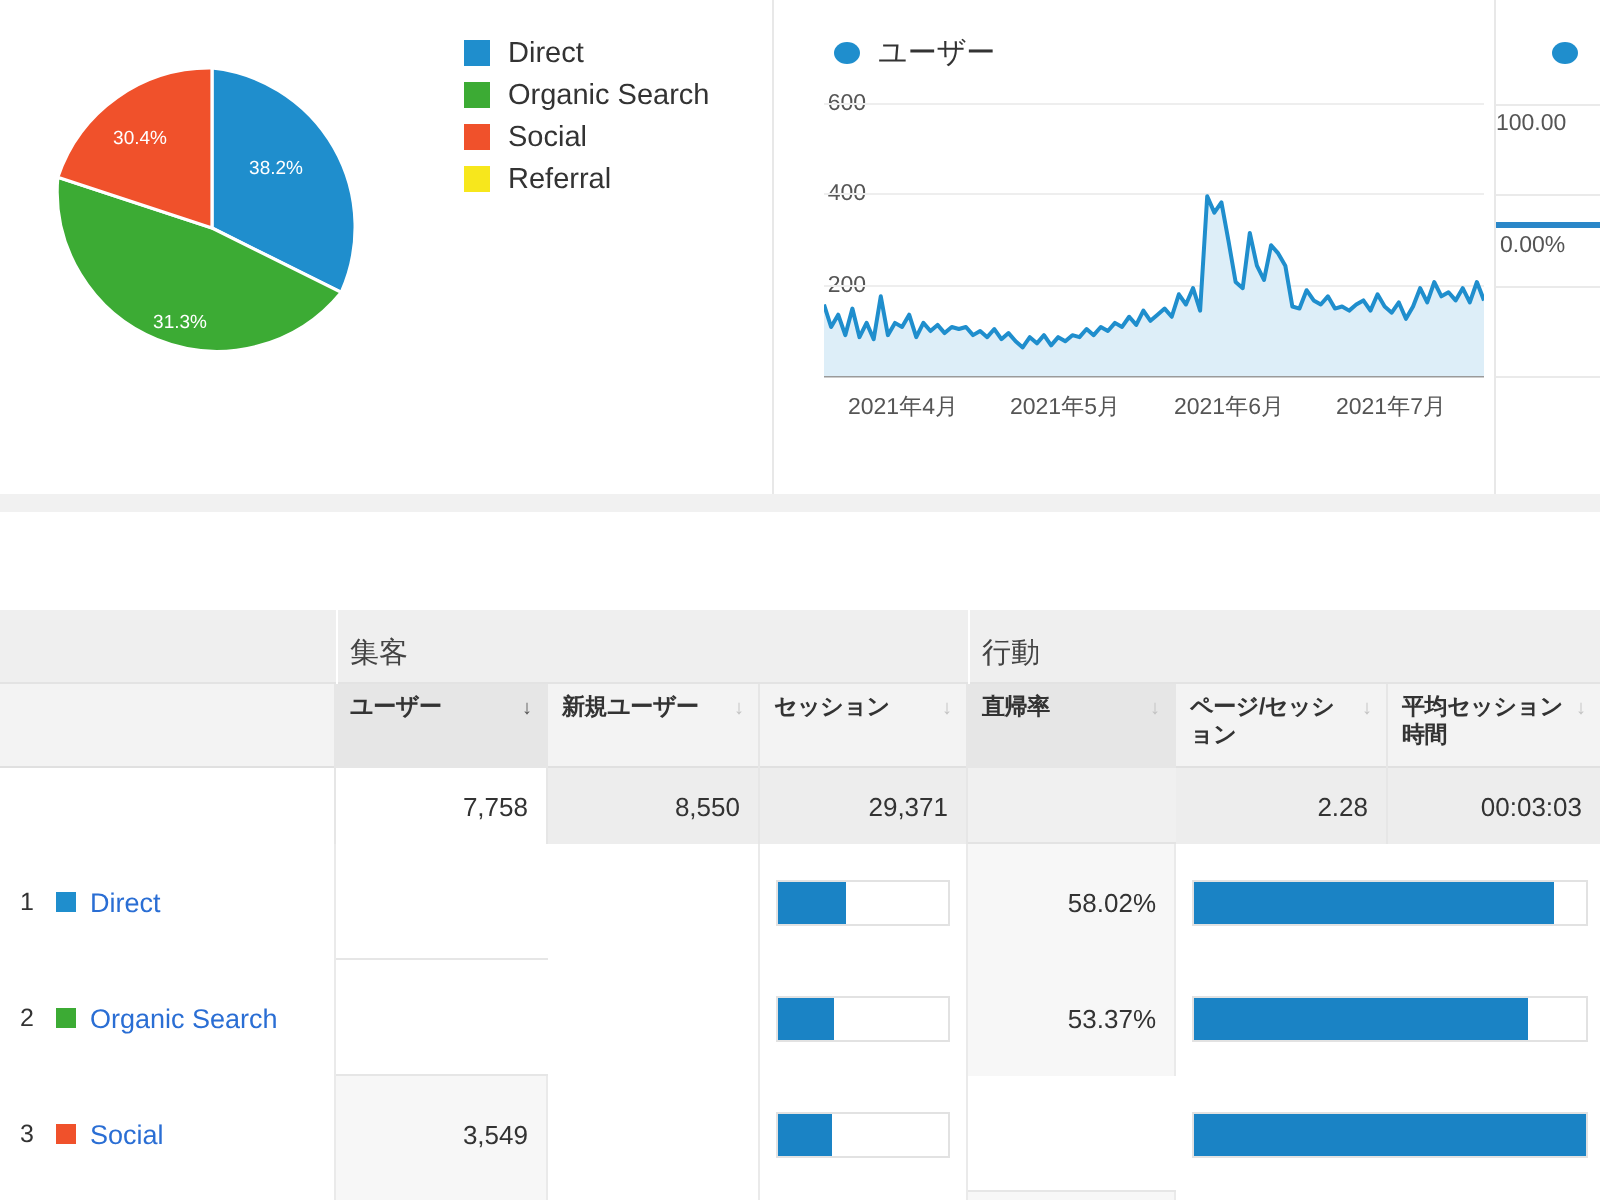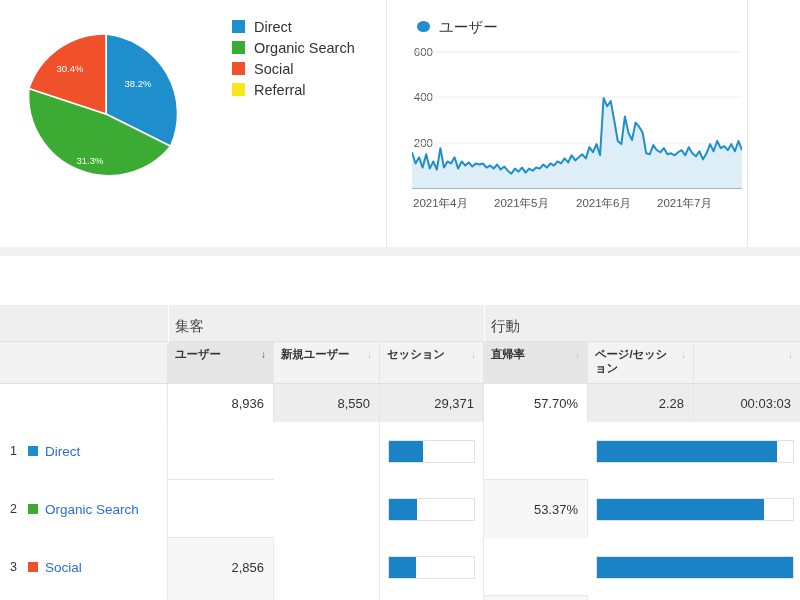--- a/index.html
+++ b/index.html
@@ -31,21 +31,21 @@
   .pie-svg  { display:block; }
   .pie-pct { font-size:9.5px; fill:#ffffff; font-family:"Liberation Sans",sans-serif; }
   .pie-legend { left:232px; top:16px; }
 
   
   .line-legend { left:30px; top:16px; }
   .line-legend .legend-swatch { width:11px;height:11px;border-radius:50%; }
   .lc-plot { position:absolute; left:25px; top:45px; width:330px; height:145px; }
   .lc-ylabels { position:absolute; left:8px; top:45px; width:38px; height:145px; }
   .lc-ylabel { position:absolute; right:0; font-size:11.5px; color:#555; line-height:11px; }
-  .lc-xlabels { position:absolute; left:20px; top:196px; width:330px; height:18px; }
+  .lc-xlabels { position:absolute; left:31px; top:196px; width:330px; height:18px; }
   .lc-xlabel { position:absolute; font-size:11.5px; color:#555; white-space:nowrap; }
 
   
   .goal-legend { position:absolute; left:28px; top:16px; }
   .goal-legend .legend-swatch { width:11px;height:11px;border-radius:50%; }
   .goal-plot { position:absolute; left:0px; top:45px; width:52px; height:145px; }
   .goal-ylab { position:absolute; font-size:11.5px; color:#555; white-space:nowrap; }
   .goal-grid { position:absolute; left:0; width:52px; height:1px; background:#eaeaea; }
   .goal-series { position:absolute; left:0; width:52px; height:2.5px; background:#2a87c8; }
 
@@ -153,20 +153,37 @@
       </div>
 
       <div class="lc-xlabels">
         <div class="lc-xlabel" style="left:6px">2021年4月</div>
         <div class="lc-xlabel" style="left:87px">2021年5月</div>
         <div class="lc-xlabel" style="left:169px">2021年6月</div>
         <div class="lc-xlabel" style="left:250px">2021年7月</div>
       </div>
     </div>
 
+    <div class="widget w-goal">
+      <div class="goal-legend">
+        <div class="legend-row">
+          <span class="legend-swatch" style="background:#1f8ecd"></span>
+          <span class="legend-label"></span>
+        </div>
+      </div>
+      <div class="goal-plot">
+        <div class="goal-grid" style="top:7px"></div>
+        <div class="goal-grid" style="top:52px"></div>
+        <div class="goal-grid" style="top:98px"></div>
+        <div class="goal-grid" style="top:143px"></div>
+        <div class="goal-series" style="top:66px"></div>
+        <div class="goal-ylab" style="left:0px; top:11px">100.00</div>
+        <div class="goal-ylab" style="left:2px; top:72px">0.00%</div>
+      </div>
+    </div>
   </div>
 
   <div class="strip-divider"></div>
 
   <div class="tbl">
 
     <div class="tbl-grouphdr">
       <div class="grp" style="left:168px;width:316px">
         <span class="grp-label">集客</span>
       </div>
@@ -199,46 +216,47 @@
         <div class="col-label">直帰率</div>
         <div class="sort-arrow dim">↓</div>
       </div>
 
       <div class="col" style="left:588px;width:106px">
         <div class="col-label" style="width:82px">ページ/セッション</div>
         <div class="sort-arrow dim">↓</div>
       </div>
 
       <div class="col" style="left:694px;width:106px;border-right:none">
+        <div class="col-label" style="width:82px">平均セッション時間</div>
         <div class="sort-arrow dim">↓</div>
       </div>
     </div>
 
     <div class="tbl-sumrow">
       <div class="sum-cell white" style="left:0px;width:168px"></div>
-      <div class="sum-cell white" style="left:168px;width:106px">8,936</div>
+      <div class="sum-cell white" style="left:168px;width:106px">7,758</div>
       <div class="sum-cell" style="left:274px;width:106px">8,550</div>
       <div class="sum-cell" style="left:380px;width:104px">29,371</div>
-      <div class="sum-cell white" style="left:484px;width:104px">57.70%</div>
       <div class="sum-cell" style="left:588px;width:106px">2.28</div>
       <div class="sum-cell" style="left:694px;width:106px;border-right:none">00:03:03</div>
     </div>
 
     <div class="tbl-row">
       <div class="cell cell-name white" style="left:0px;width:168px">
         <span class="rank">1</span>
         <span class="dot" style="background:#1f8ecd"></span>
         <span class="link">Direct</span>
       </div>
       <div class="cell white" style="left:274px;width:106px"></div>
       <div class="cell white" style="left:380px;width:104px">
         <div class="barbox" style="width:87px">
           <div class="barfill" id="bar-s0" style="width: 40%;"></div>
         </div>
       </div>
+      <div class="cell cell-num shade" style="left:484px;width:104px">58.02%</div>
       <div class="cell white" style="left:588px;width:212px;border-right:none">
         <div class="barbox" style="width:198px">
           <div class="barfill" id="bar-b0" style="width: 92%;"></div>
         </div>
       </div>
     </div>
 
     <div class="tbl-row">
       <div class="cell cell-name white" style="left:0px;width:168px">
         <span class="rank">2</span>
@@ -258,21 +276,21 @@
         </div>
       </div>
     </div>
 
     <div class="tbl-row">
       <div class="cell cell-name white" style="left:0px;width:168px">
         <span class="rank">3</span>
         <span class="dot" style="background:#f0512b"></span>
         <span class="link">Social</span>
       </div>
-      <div class="cell cell-num shade" style="left:168px;width:106px">2,856</div>
+      <div class="cell cell-num shade" style="left:168px;width:106px">3,549</div>
       <div class="cell white" style="left:274px;width:106px"></div>
       <div class="cell white" style="left:380px;width:104px">
         <div class="barbox" style="width:87px">
           <div class="barfill" id="bar-s2" style="width: 32%;"></div>
         </div>
       </div>
       <div class="cell white" style="left:588px;width:212px;border-right:none">
         <div class="barbox" style="width:198px">
           <div class="barfill" id="bar-b2" style="width: 100%;"></div>
         </div>

